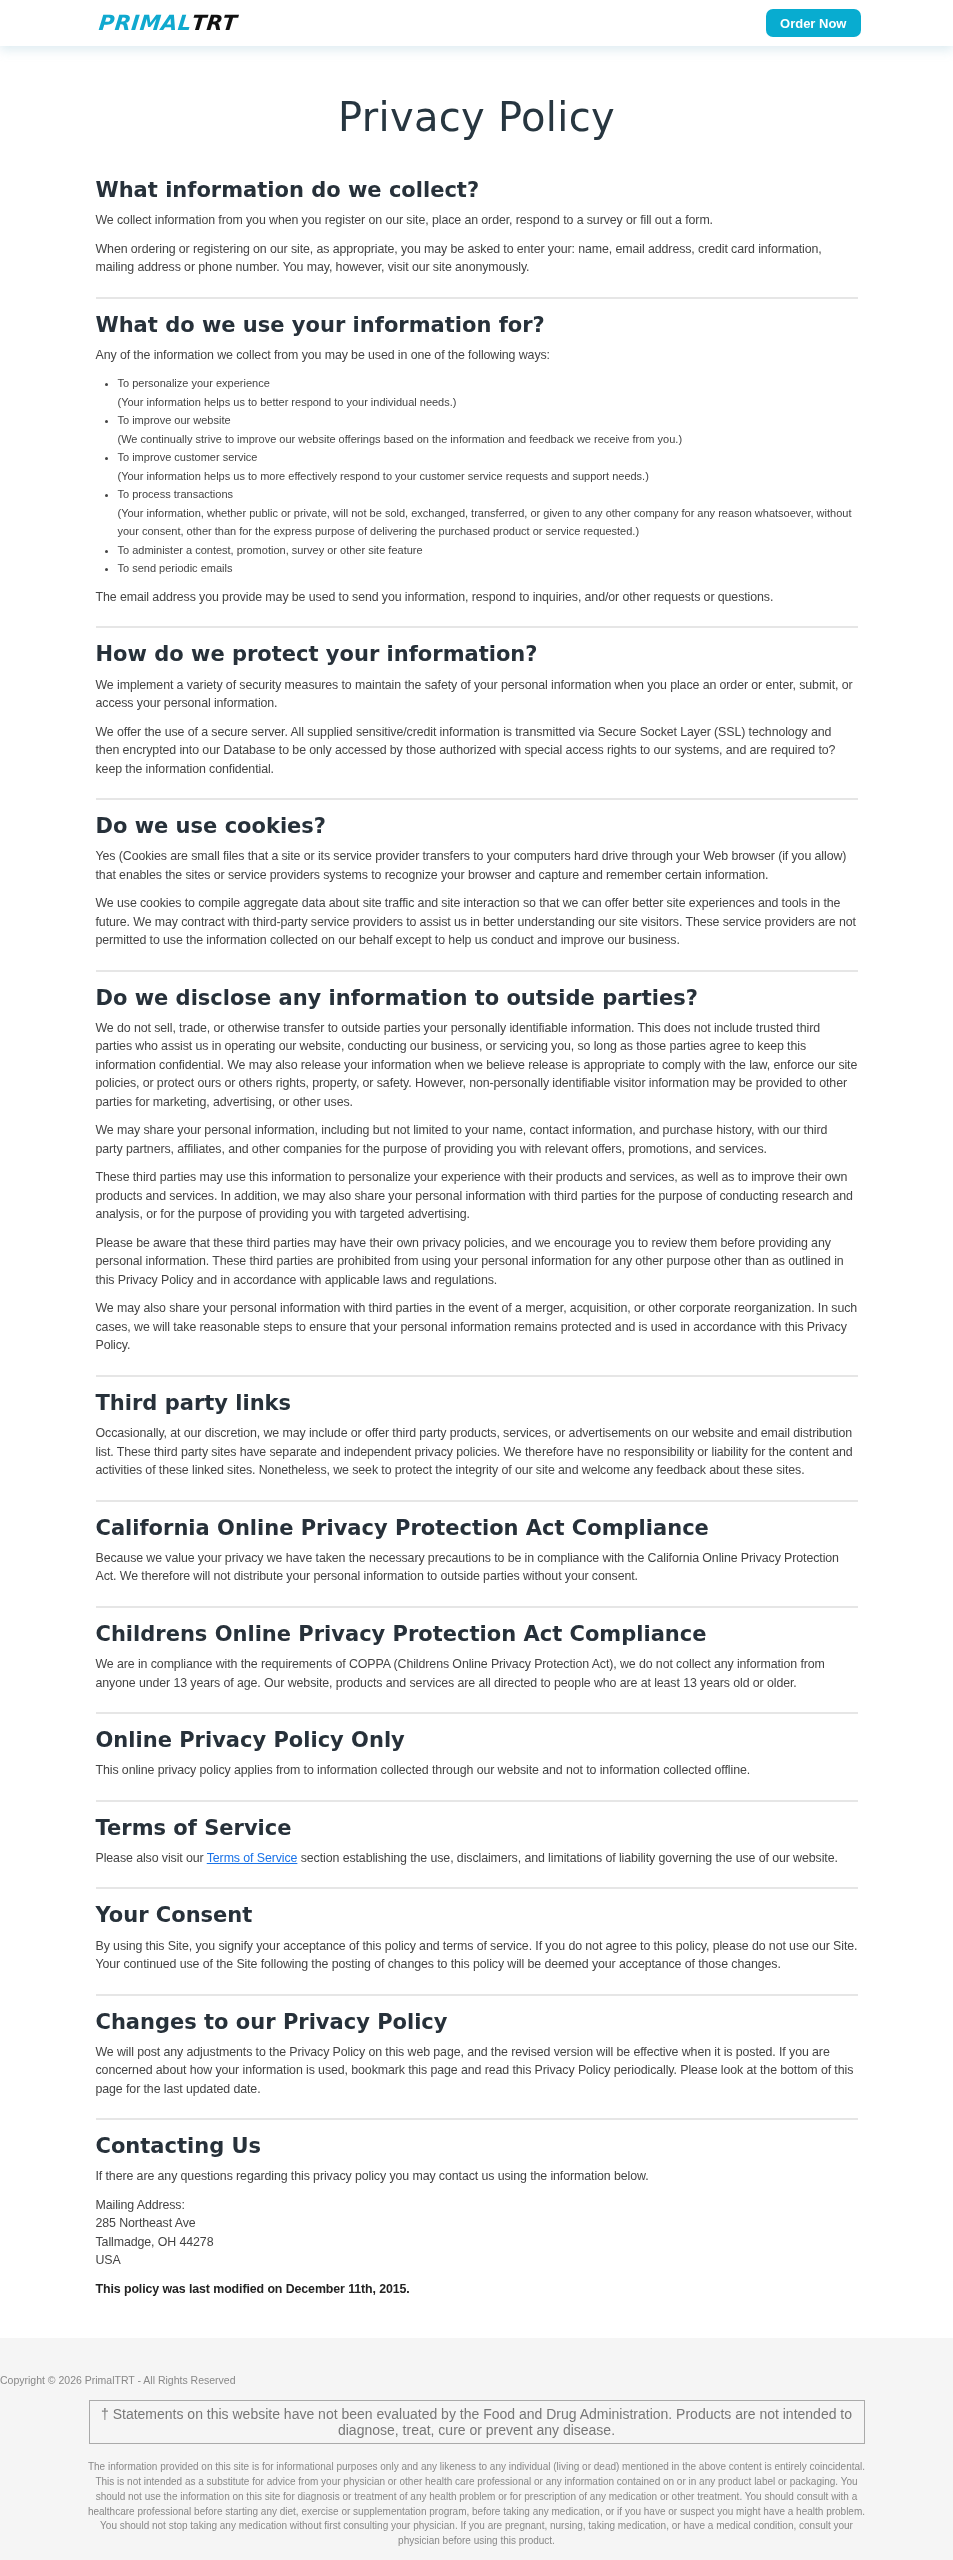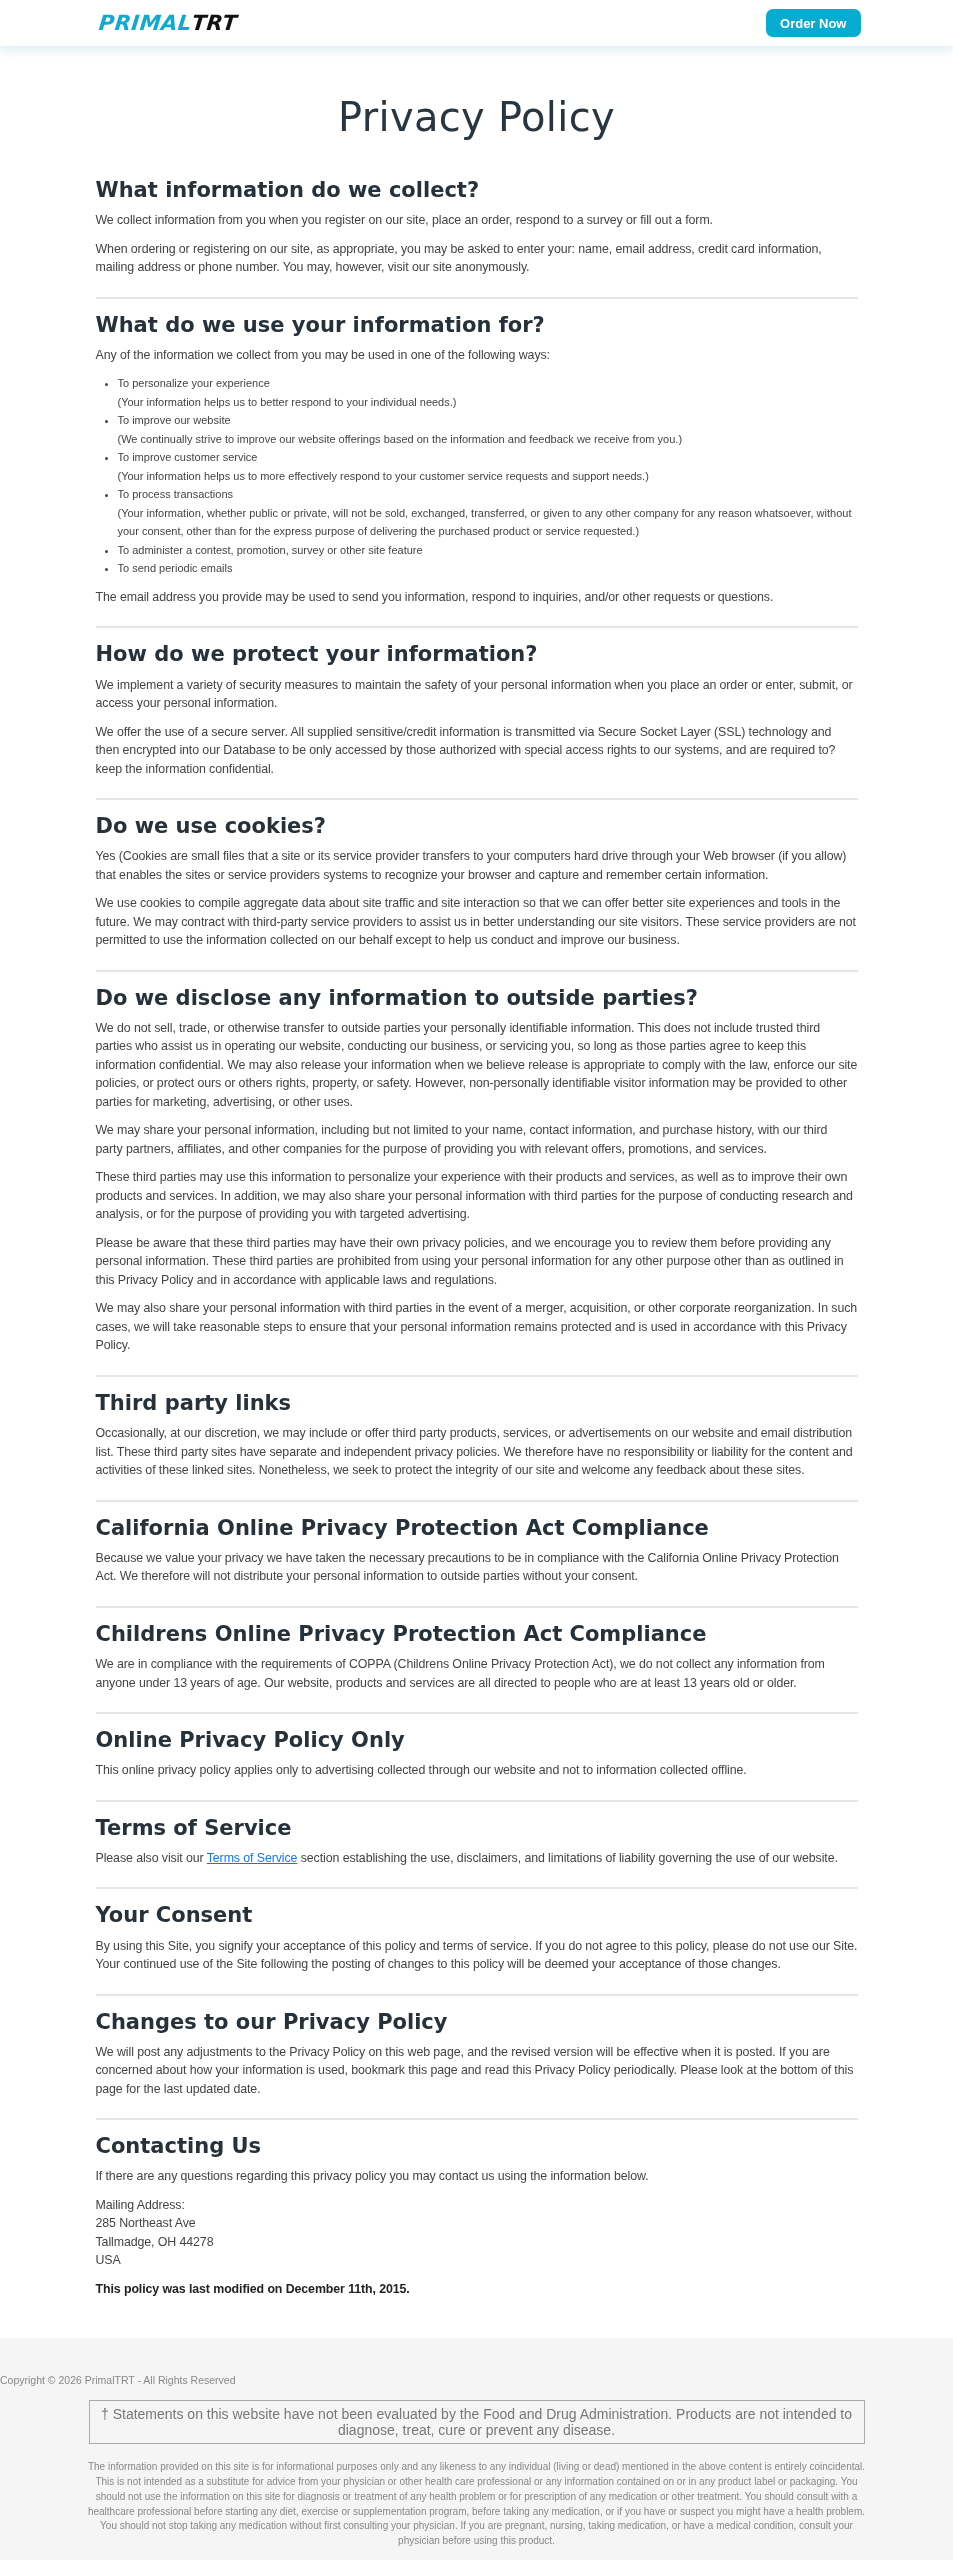--- a/index.html
+++ b/index.html
@@ -107,21 +107,21 @@
     <p>Because we value your privacy we have taken the necessary precautions to be in compliance with the California Online Privacy Protection Act. We therefore will not distribute your personal information to outside parties without your consent.</p>
   </section>
 
   <section class="section">
     <h2>Childrens Online Privacy Protection Act Compliance</h2>
     <p>We are in compliance with the requirements of COPPA (Childrens Online Privacy Protection Act), we do not collect any information from anyone under 13 years of age. Our website, products and services are all directed to people who are at least 13 years old or older.</p>
   </section>
 
   <section class="section">
     <h2>Online Privacy Policy Only</h2>
-    <p>This online privacy policy applies only to advertising collected through our website and not to information collected offline.</p>
+    <p>This online privacy policy applies from to information collected through our website and not to information collected offline.</p>
   </section>
 
   <section class="section">
     <h2>Terms of Service</h2>
     <p><span>Please also visit our </span><a class="link">Terms of Service</a><span> section establishing the use, disclaimers, and limitations of liability governing the use of our website.</span></p>
   </section>
 
   <section class="section">
     <h2>Your Consent</h2>
     <p>By using this Site, you signify your acceptance of this policy and terms of service. If you do not agree to this policy, please do not use our Site. Your continued use of the Site following the posting of changes to this policy will be deemed your acceptance of those changes.</p>

